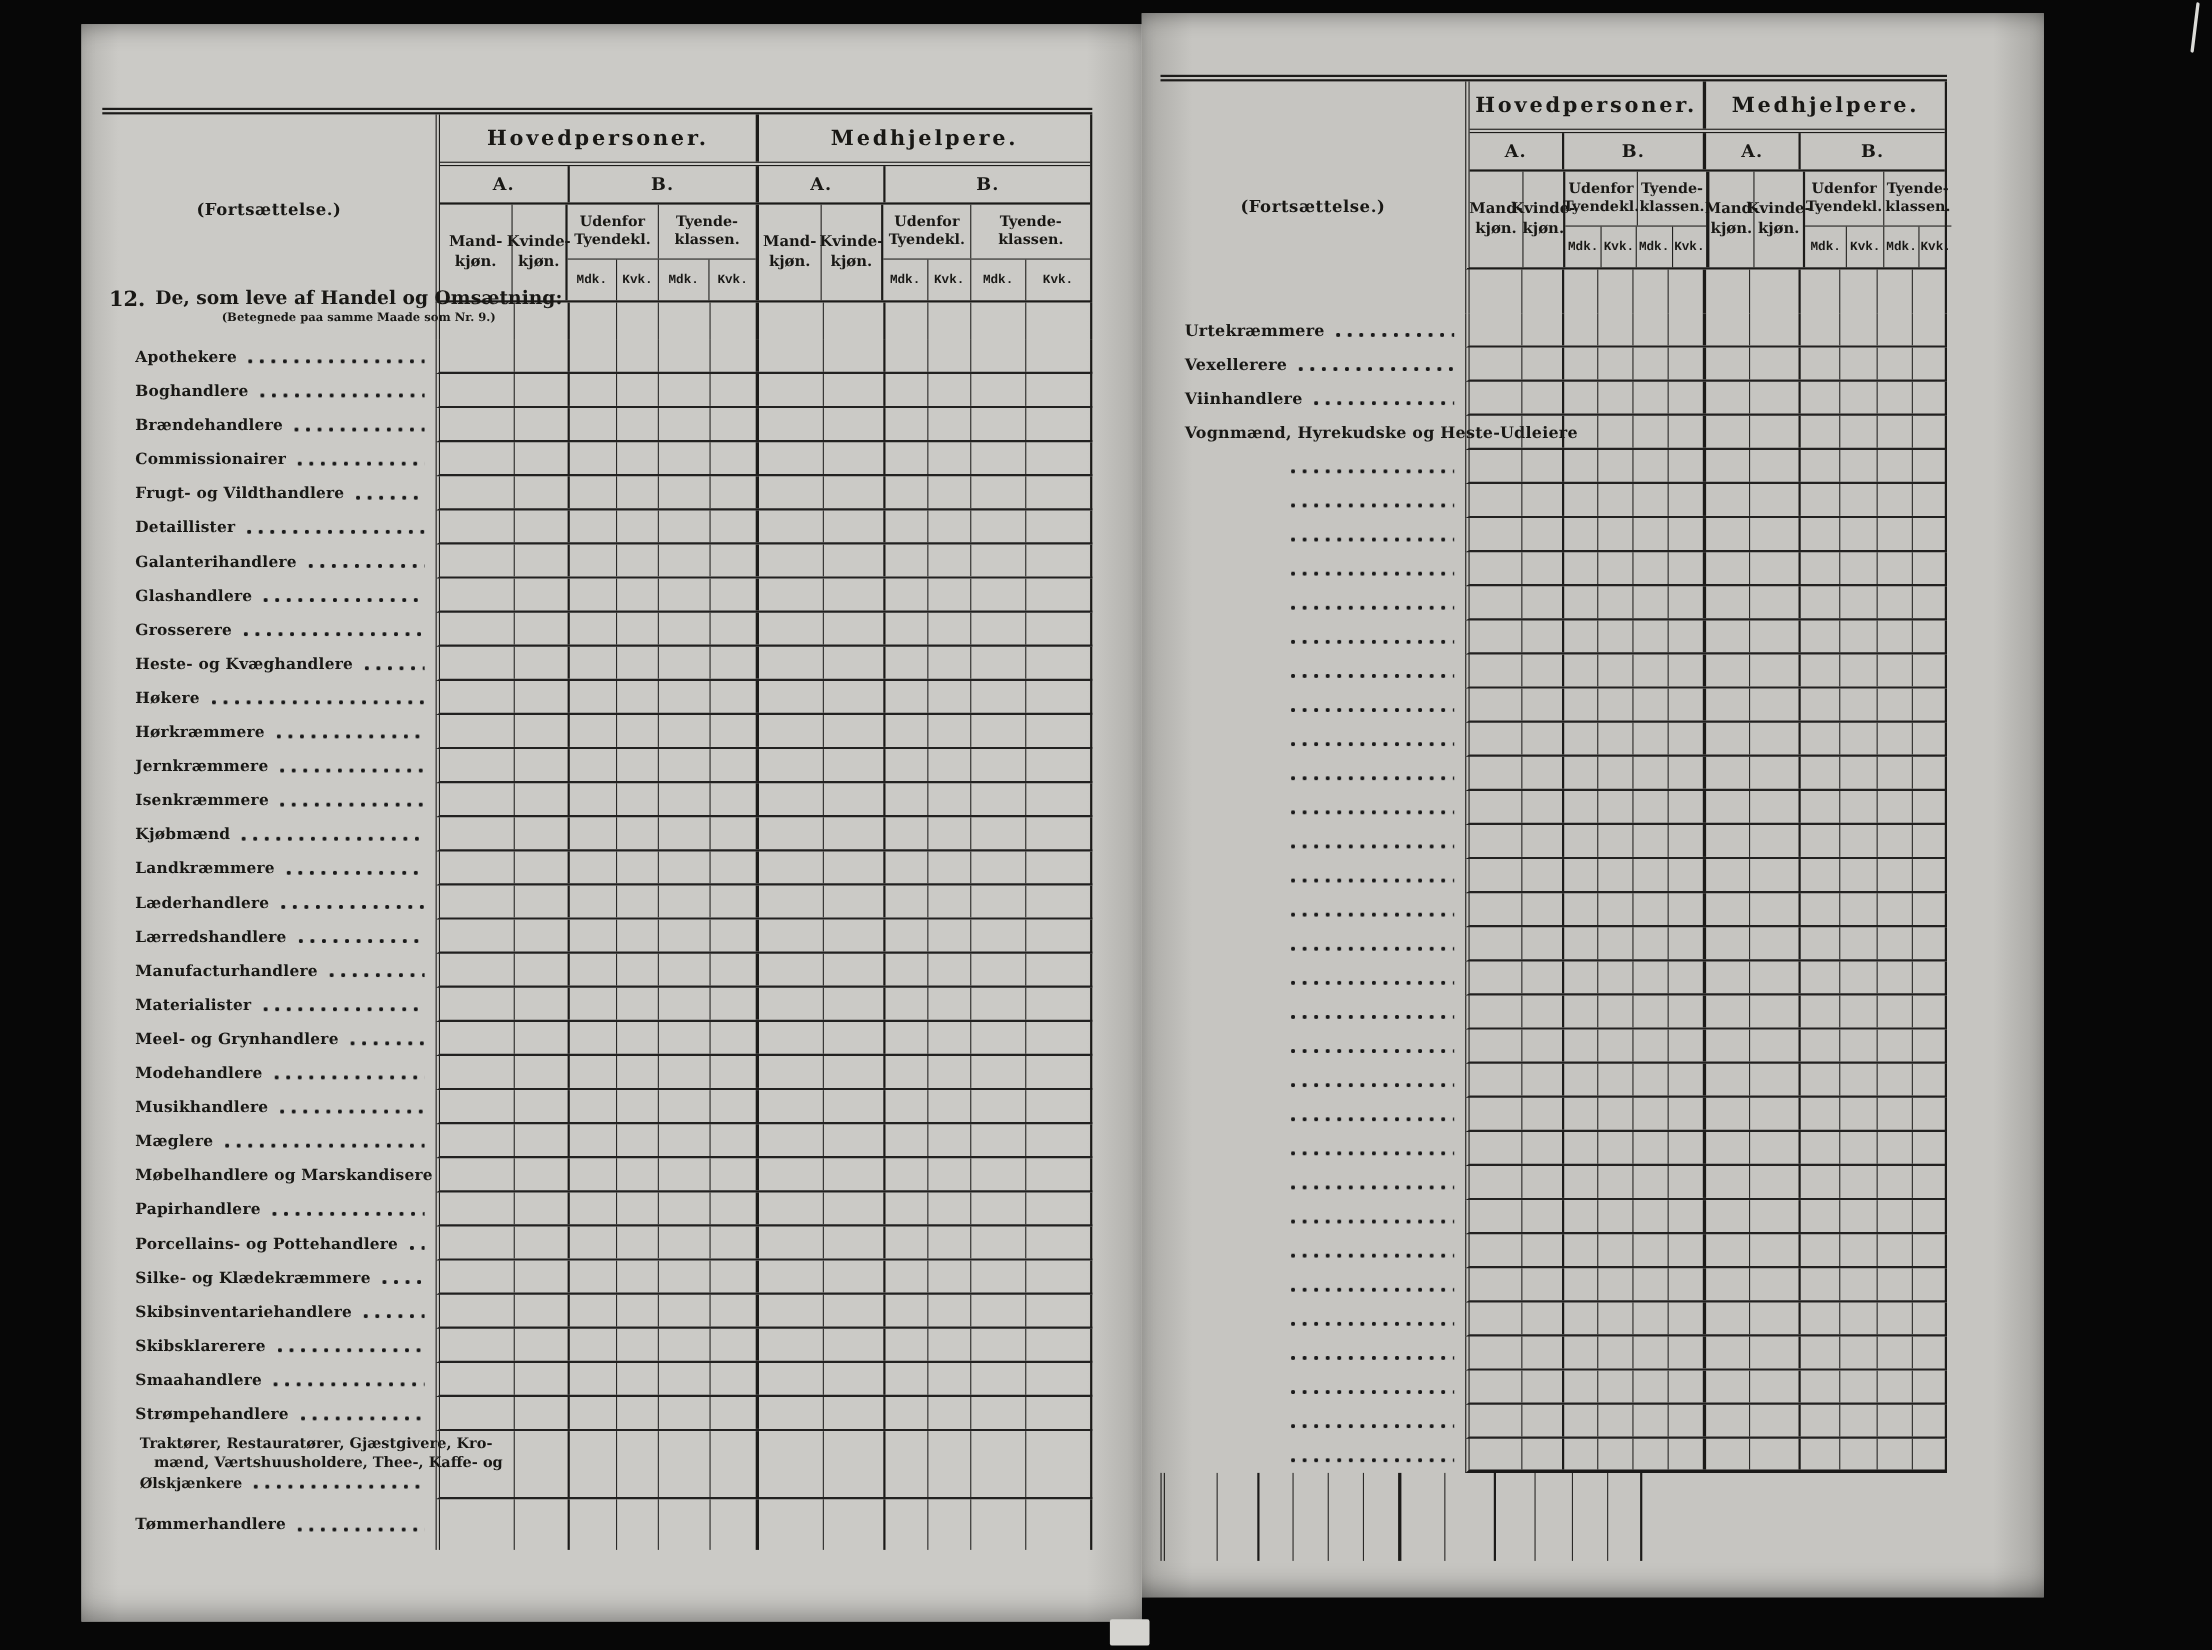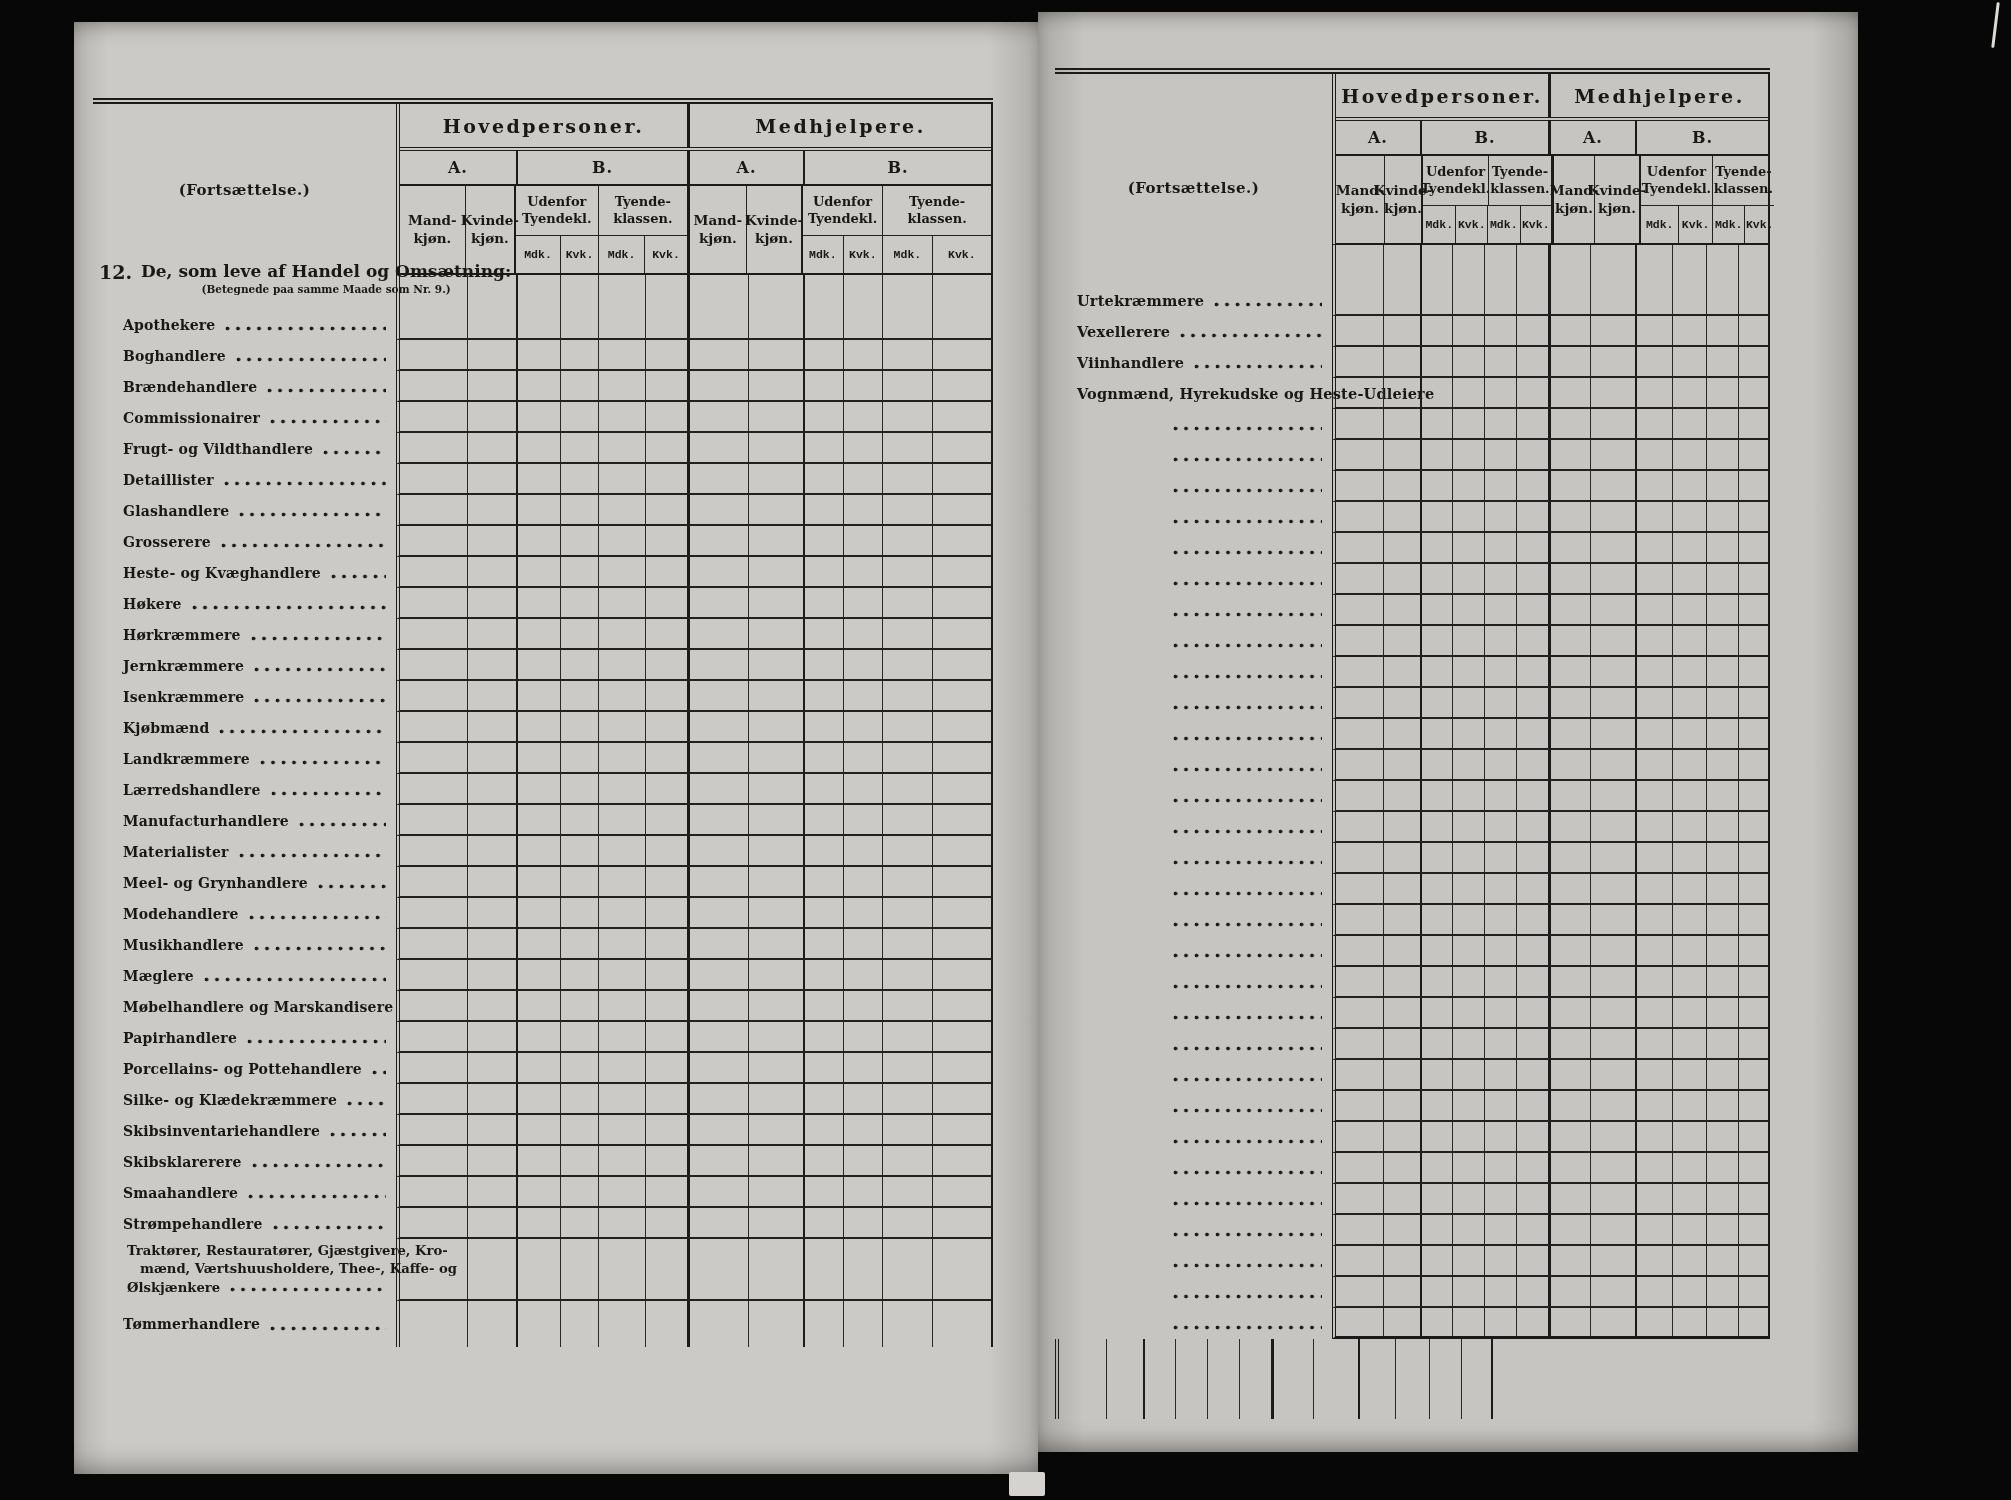--- a/index.html
+++ b/index.html
@@ -323,20 +323,40 @@
               <div class="cell c7"></div>
               <div class="cell c8"></div>
               <div class="cell c9"></div>
               <div class="cell c10"></div>
               <div class="cell c11"></div>
               <div class="cell c12"></div>
             </div>
           </div>
           <div class="row">
             <div class="lbl">
+              <span class="txt">Galanterihandlere</span>
+              <span class="lead"></span>
+            </div>
+            <div class="cells">
+              <div class="cell c1"></div>
+              <div class="cell c2"></div>
+              <div class="cell c3"></div>
+              <div class="cell c4"></div>
+              <div class="cell c5"></div>
+              <div class="cell c6"></div>
+              <div class="cell c7"></div>
+              <div class="cell c8"></div>
+              <div class="cell c9"></div>
+              <div class="cell c10"></div>
+              <div class="cell c11"></div>
+              <div class="cell c12"></div>
+            </div>
+          </div>
+          <div class="row">
+            <div class="lbl">
               <span class="txt">Glashandlere</span>
               <span class="lead"></span>
             </div>
             <div class="cells">
               <div class="cell c1"></div>
               <div class="cell c2"></div>
               <div class="cell c3"></div>
               <div class="cell c4"></div>
               <div class="cell c5"></div>
               <div class="cell c6"></div>
@@ -484,20 +504,40 @@
               <div class="cell c8"></div>
               <div class="cell c9"></div>
               <div class="cell c10"></div>
               <div class="cell c11"></div>
               <div class="cell c12"></div>
             </div>
           </div>
           <div class="row">
             <div class="lbl">
               <span class="txt">Landkræmmere</span>
+              <span class="lead"></span>
+            </div>
+            <div class="cells">
+              <div class="cell c1"></div>
+              <div class="cell c2"></div>
+              <div class="cell c3"></div>
+              <div class="cell c4"></div>
+              <div class="cell c5"></div>
+              <div class="cell c6"></div>
+              <div class="cell c7"></div>
+              <div class="cell c8"></div>
+              <div class="cell c9"></div>
+              <div class="cell c10"></div>
+              <div class="cell c11"></div>
+              <div class="cell c12"></div>
+            </div>
+          </div>
+          <div class="row">
+            <div class="lbl">
+              <span class="txt">Læderhandlere</span>
               <span class="lead"></span>
             </div>
             <div class="cells">
               <div class="cell c1"></div>
               <div class="cell c2"></div>
               <div class="cell c3"></div>
               <div class="cell c4"></div>
               <div class="cell c5"></div>
               <div class="cell c6"></div>
               <div class="cell c7"></div>

